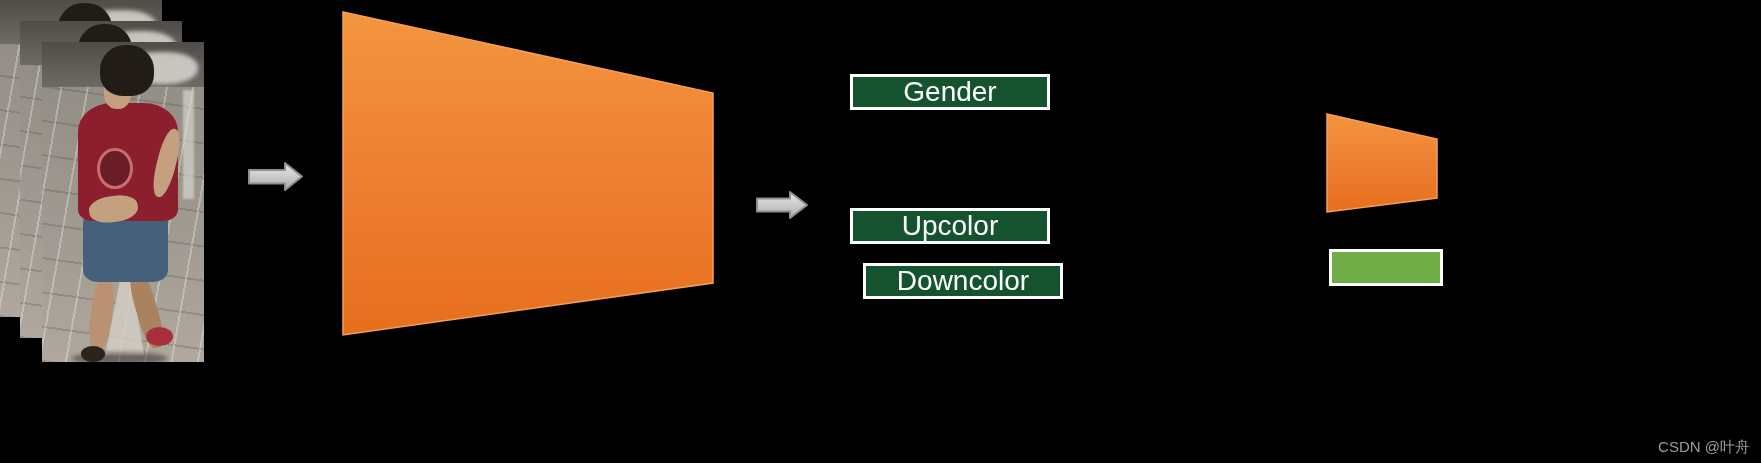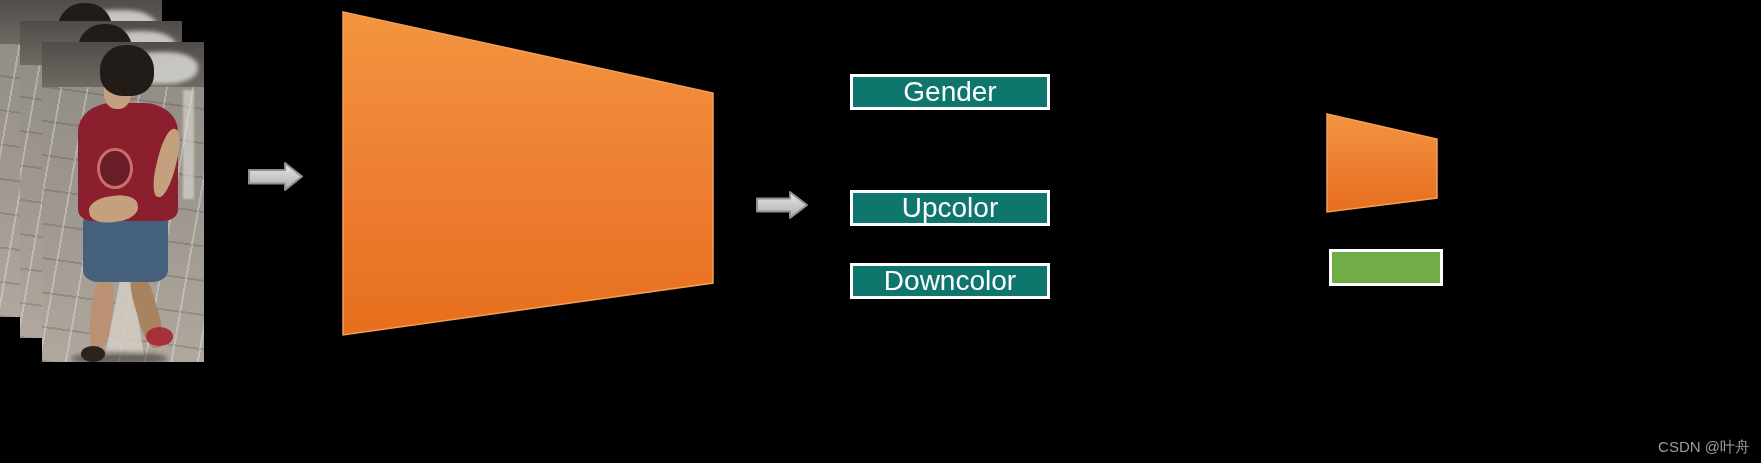--- a/index.html
+++ b/index.html
@@ -41,28 +41,28 @@
   .ph-shadow{left:18%;top:97%;width:60%;height:4%;background:rgba(0,0,0,.4);border-radius:50%;filter:blur(2px);}
 
   
   .backbone-label{
     position:absolute;left:343px;top:149px;width:370px;height:48px;
     display:flex;align-items:center;justify-content:center;
     color:#fff;font-size:40px;letter-spacing:.5px;
   }
   .attr-box{
     position:absolute;left:850px;width:200px;height:36px;box-sizing:border-box;
-    background:#0f766e;border:3px solid #fff;
+    background:#14532d;border:3px solid #fff;
     display:flex;align-items:center;justify-content:center;
     color:#fff;font-size:28px;line-height:1;
   }
   .attr-gender{top:74px;}
   .attr-age{top:133px;}
-  .attr-upcolor{top:190px;}
-  .attr-downcolor{top:263px;}
+  .attr-upcolor{top:208px;}
+  .attr-downcolor{top:263px;margin-left:13px;}
   .legend-attr-box{
     position:absolute;left:1329px;top:249px;width:114px;height:37px;box-sizing:border-box;
     background:#70AD47;border:3px solid #fff;
   }
   .watermark{
     position:absolute;right:11px;bottom:6px;
     color:#9c9c9c;font-size:15px;
   }
 </style>
 </head>

